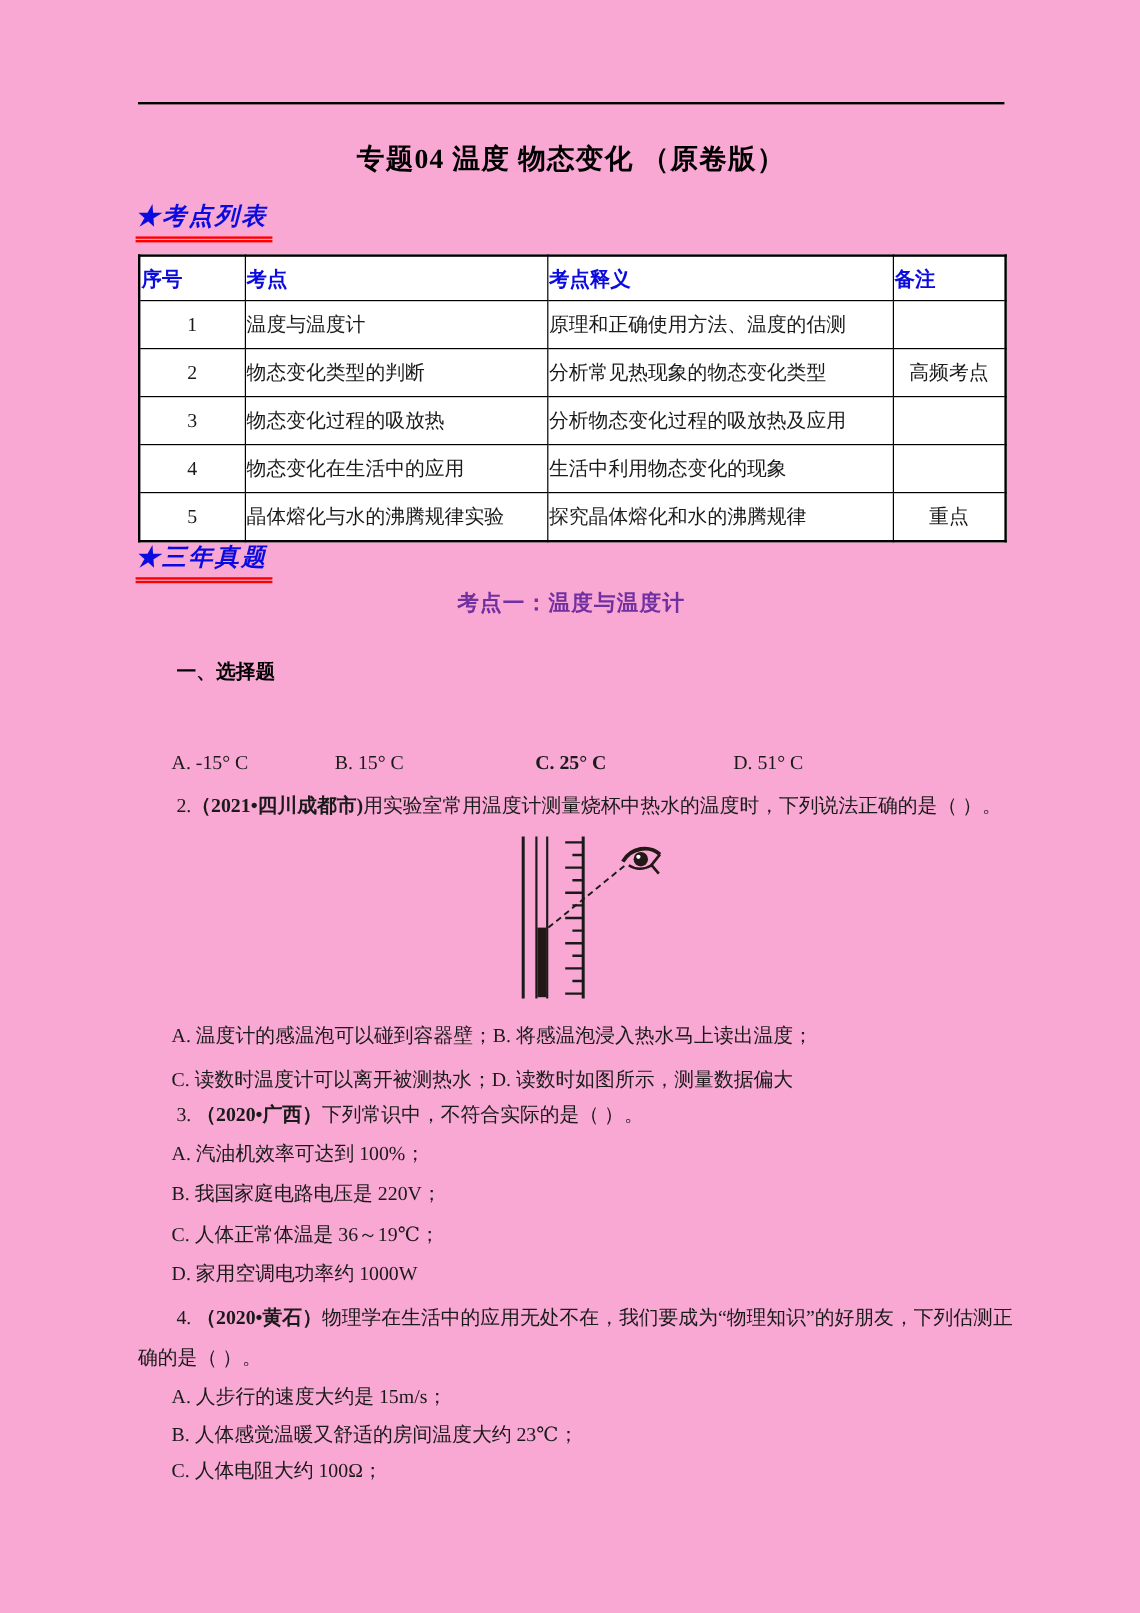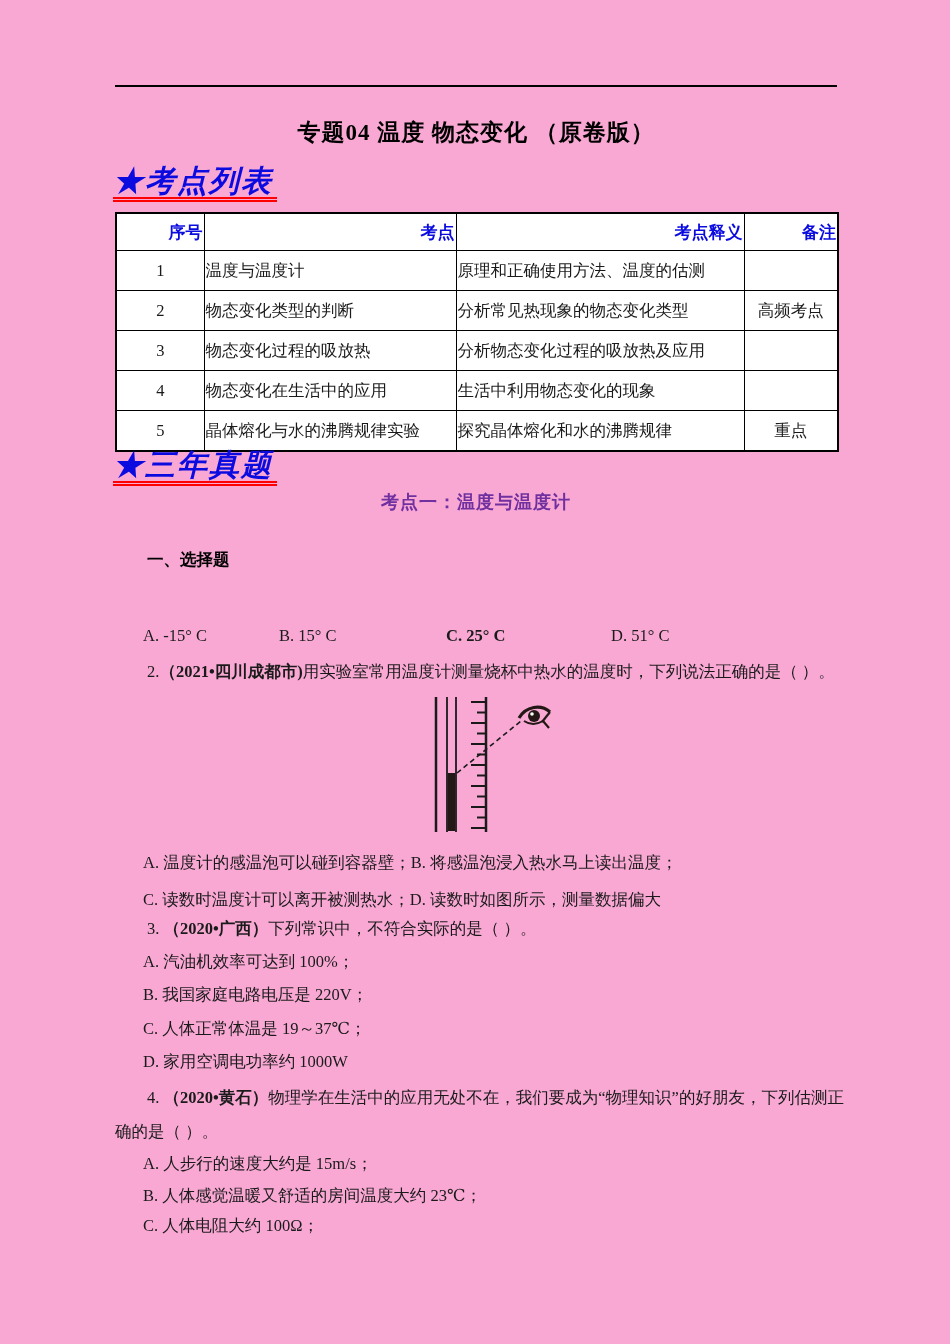--- a/index.html
+++ b/index.html
@@ -27,41 +27,41 @@
   }
   .doc-title{
     top:117px;left:115px;width:722px;
     text-align:center;
     font-size:23px;font-weight:bold;
     letter-spacing:1px;color:#000;
   }
   .script-heading{
     font-family:"Liberation Serif","DejaVu Serif",serif;
     font-style:italic;font-weight:bold;
-    font-size:30px;letter-spacing:2px;
+    font-size:20px;letter-spacing:2px;
     color:var(--accent-blue);
     display:inline-block;
     border-bottom:5px double var(--underline-red);
     padding:0 4px 1px 0;
     line-height:30px;
   }
   .h-kaodian{top:166px;left:113px;}
   .h-zhenti{top:450px;left:113px;}
 
   table.points{
     top:212px;left:115px;width:722px;
     border-collapse:collapse;
     table-layout:fixed;
     background:#fff;
   }
   table.points,table.points th,table.points td{border:1px solid #000;}
   table.points{border:2px solid #000;}
   table.points th{
     height:34px;color:var(--accent-blue);
-    font-weight:bold;font-size:17px;text-align:right;
+    font-weight:bold;font-size:17px;text-align:left;
   }
   table.points td{height:37px;font-size:16.5px;color:var(--text-black);}
   td.c-no,td.c-note{text-align:center;}
   td.c-point,td.c-meaning{text-align:left;}
   .w-no{width:88px;} .w-point{width:252px;} .w-meaning{width:288px;} .w-note{width:94px;}
 
   .topic-heading{
     top:490px;left:115px;width:722px;
     text-align:center;
     font-family:"Liberation Sans","DejaVu Sans",sans-serif;
@@ -207,21 +207,21 @@
   </div>
 
   <p class="abs opt-line nowrap" style="top:851px;margin:0;">A. 温度计的感温泡可以碰到容器壁；B. 将感温泡浸入热水马上读出温度；</p>
   <p class="abs opt-line nowrap" style="top:888px;margin:0;">C. 读数时温度计可以离开被测热水；D. 读数时如图所示，测量数据偏大</p>
 
   <p class="abs q-para nowrap" style="top:917px;margin:0;">
     <span>3. </span><span class="q-src">（2020•广西）</span><span>下列常识中，不符合实际的是（  ）。</span>
   </p>
   <p class="abs opt-line nowrap" style="top:950px;margin:0;">A. 汽油机效率可达到 100%；</p>
   <p class="abs opt-line nowrap" style="top:983px;margin:0;">B. 我国家庭电路电压是 220V；</p>
-  <p class="abs opt-line nowrap" style="top:1017px;margin:0;">C. 人体正常体温是 19～37℃；</p>
+  <p class="abs opt-line nowrap" style="top:1017px;margin:0;">C. 人体正常体温是 36～19℃；</p>
   <p class="abs opt-line nowrap" style="top:1050px;margin:0;">D. 家用空调电功率约 1000W</p>
 
   <p class="abs q-para wrap2" style="top:1081px;margin:0;">
     <span>4. </span><span class="q-src">（2020•黄石）</span><span>物理学在生活中的应用无处不在，我们要成为“物理知识”的好朋友，下列估测正确的是（  ）。</span>
   </p>
   <p class="abs opt-line nowrap" style="top:1152px;margin:0;">A. 人步行的速度大约是 15m/s；</p>
   <p class="abs opt-line nowrap" style="top:1184px;margin:0;">B. 人体感觉温暖又舒适的房间温度大约 23℃；</p>
   <p class="abs opt-line nowrap" style="top:1214px;margin:0;">C. 人体电阻大约 100Ω；</p>
 
 </div>

